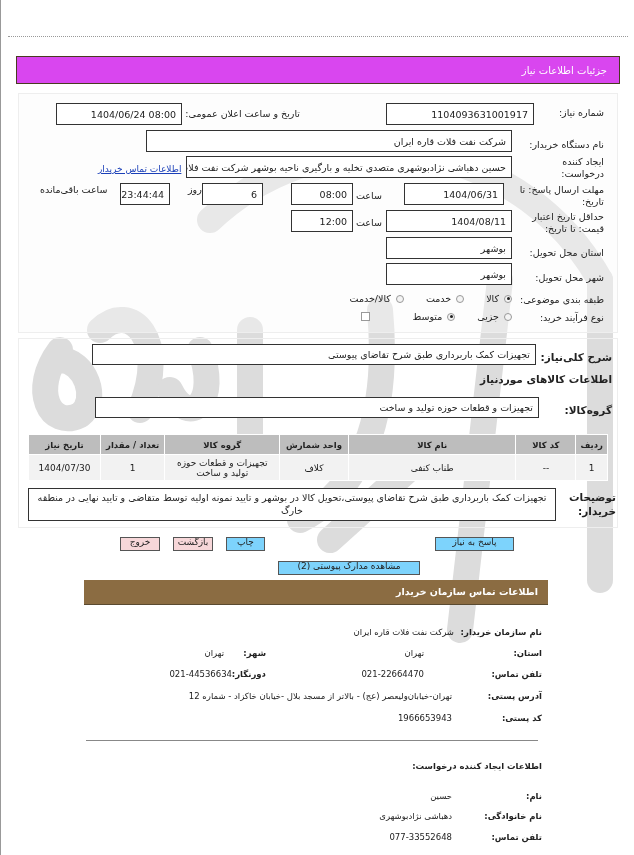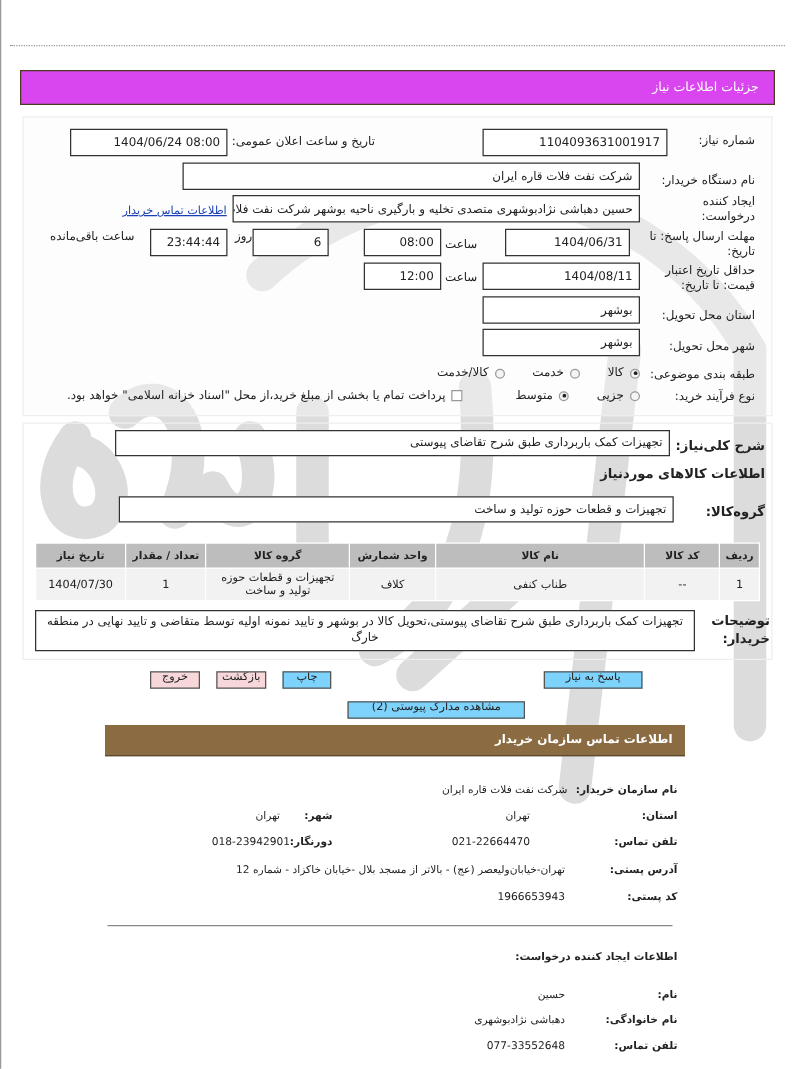--- a/index.html
+++ b/index.html
@@ -74,21 +74,21 @@
 <div class="abs box" style="left:186px;top:156px;width:326px;height:22px;">حسین  دهباشی  نژادبوشهری  متصدی  تخلیه و  بارگیری  ناحیه  بوشهر  شرکت  نفت فلات قاره ایران</div>
 <div class="abs link" style="left:98px;top:164px;">اطلاعات تماس خریدار</div>
 
 <div class="abs lbl" style="right:30px;top:184px;">مهلت ارسال پاسخ: تا</div>
 <div class="abs lbl" style="right:30px;top:196px;">تاریخ:</div>
 <div class="abs box ltr" style="left:404px;top:183px;width:100px;height:22px;">1404/06/31</div>
 <div class="abs lbl" style="left:356px;top:190px;">ساعت</div>
 <div class="abs box ltr" style="left:291px;top:183px;width:62px;height:22px;">08:00</div>
 <div class="abs box ltr" style="left:202px;top:183px;width:61px;height:22px;">6</div>
 <div class="abs lbl" style="left:188px;top:184px;">روز</div>
-<div class="abs box ltr" style="left:120px;top:183px;width:62px;height:22px;">23:44:44</div>
+<div class="abs box ltr" style="left:120px;top:183px;width:50px;height:22px;">23:44:44</div>
 <div class="abs lbl" style="left:40px;top:184px;">ساعت باقی‌مانده</div>
 
 <div class="abs lbl" style="right:30px;top:211px;">حداقل  تاریخ  اعتبار</div>
 <div class="abs lbl" style="right:30px;top:223px;">قیمت: تا تاریخ:</div>
 <div class="abs box ltr" style="left:386px;top:210px;width:126px;height:22px;">1404/08/11</div>
 <div class="abs lbl" style="left:356px;top:217px;">ساعت</div>
 <div class="abs box ltr" style="left:291px;top:210px;width:62px;height:22px;">12:00</div>
 
 <div class="abs lbl" style="right:30px;top:247px;">استان محل تحویل:</div>
 <div class="abs box" style="left:386px;top:237px;width:126px;height:22px;">بوشهر</div>
@@ -109,21 +109,20 @@
 
 <div class="abs lbl" style="right:30px;top:312px;">نوع فرآیند خرید:</div>
 <div class="abs" style="right:122px;top:311px;display:flex;gap:5px;align-items:center;font-size:9.5px;white-space:nowrap;">
   <span class="radio"></span>
   <span>جزیی</span>
   <span style="width:12px"></span>
   <span class="radio on"></span>
   <span>متوسط</span>
   <span style="width:32px"></span>
   <span class="chk"></span>
-  <span>پرداخت تمام یا بخشی از مبلغ خرید،از محل "اسناد خزانه اسلامی" خواهد بود.</span>
 </div>
 
 <div class="abs panel2"></div>
 
 <div class="abs lbl bold" style="right:22px;top:351px;font-size:10.5px;">شرح کلی‌نیاز:</div>
 <div class="abs box" style="left:92px;top:344px;width:444px;height:21px;">تجهیزات کمک  باربرداری طبق شرح  تقاضای  پیوستی</div>
 <div class="abs lbl bold" style="right:22px;top:373px;font-size:10.5px;">اطلاعات کالاهای موردنیاز</div>
 <div class="abs lbl bold" style="right:22px;top:404px;font-size:10.5px;">گروه‌کالا:</div>
 <div class="abs box" style="left:95px;top:397px;width:444px;height:21px;">تجهیزات و قطعات حوزه تولید و ساخت</div>
 
@@ -170,21 +169,21 @@
 <div class="abs c-val" style="right:180px;top:627px;">شرکت نفت فلات قاره ایران</div>
 
 <div class="abs c-lbl" style="right:92px;top:648px;">استان:</div>
 <div class="abs c-val" style="right:210px;top:648px;">تهران</div>
 <div class="abs c-lbl" style="right:368px;top:648px;">شهر:</div>
 <div class="abs c-val" style="right:410px;top:648px;">تهران</div>
 
 <div class="abs c-lbl" style="right:92px;top:669px;">تلفن تماس:</div>
 <div class="abs c-val" style="right:210px;top:669px;">021-22664470</div>
 <div class="abs c-lbl" style="right:368px;top:669px;">دورنگار:</div>
-<div class="abs c-val" style="right:402px;top:669px;">018-23942901</div>
+<div class="abs c-val" style="right:402px;top:669px;">021-44536634</div>
 
 <div class="abs c-lbl" style="right:92px;top:691px;">آدرس پستی:</div>
 <div class="abs c-val" style="right:182px;top:691px;">تهران-خیابان‌ولیعصر (عج) - بالاتر از مسجد بلال -خیابان خاکزاد - شماره 12</div>
 
 <div class="abs c-lbl" style="right:92px;top:713px;">کد پستی:</div>
 <div class="abs c-val" style="right:182px;top:713px;">1966653943</div>
 
 <div class="abs sep"></div>
 
 <div class="abs c-lbl" style="right:92px;top:761px;">اطلاعات ایجاد کننده درخواست:</div>

